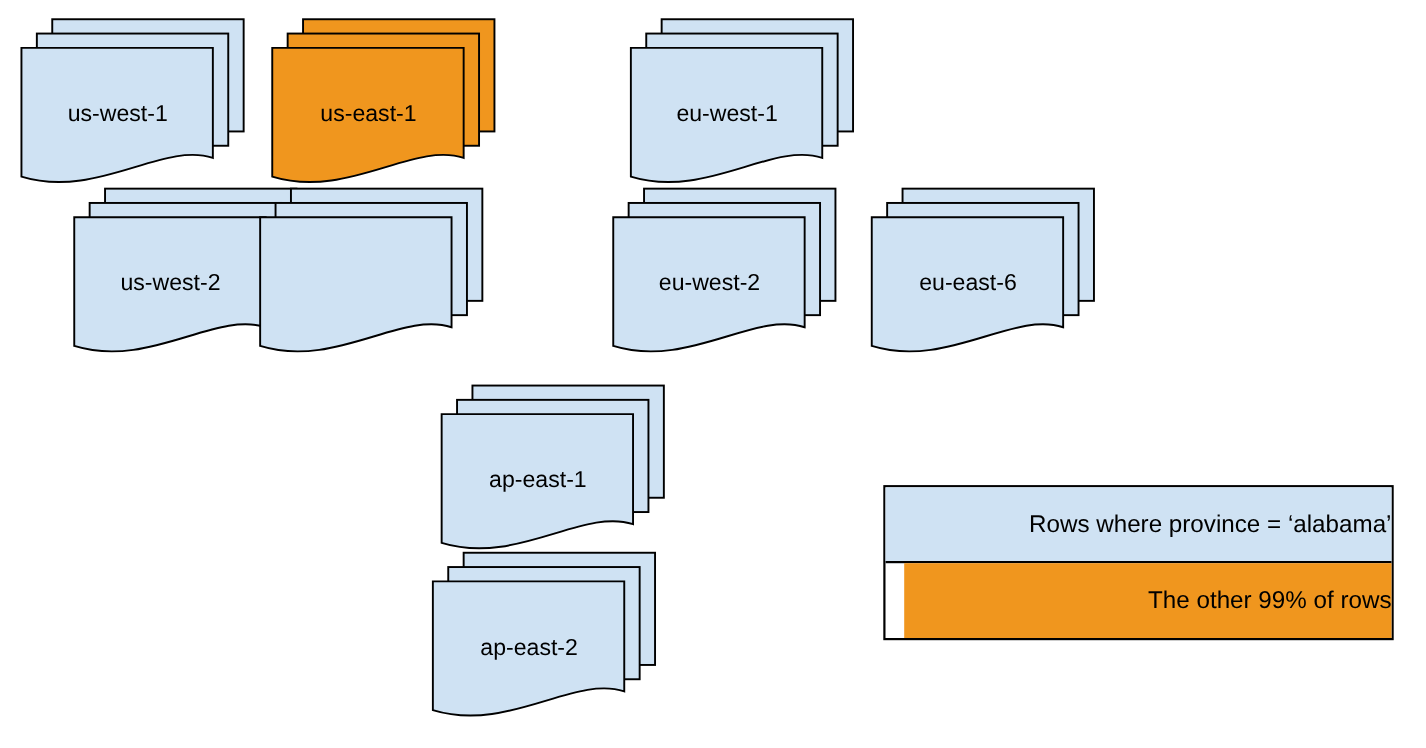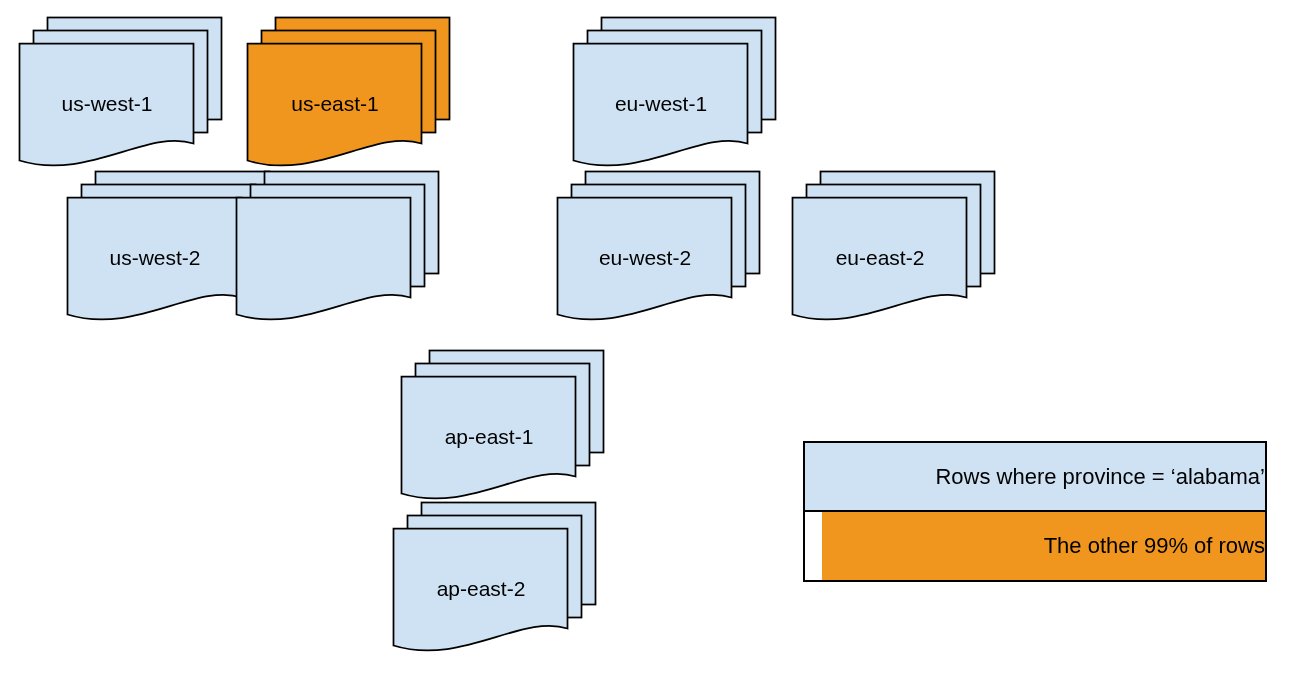--- a/index.html
+++ b/index.html
@@ -125,21 +125,21 @@
     </svg>
     <div class="stack-label">eu-west-2</div>
   </div>
 
   <div class="doc-stack pos-eu-east-2">
     <svg width="205" height="154" viewBox="0 0 205 154">
       <rect class="doc" x="29.5" y="1.5" width="174" height="102"></rect>
       <rect class="doc" x="15.5" y="14.5" width="174" height="102"></rect>
       <path class="doc" d="M 1.5 27.5 L 175.5 27.5 L 175.5 127.5 C 129.5 112.5, 69.5 165.5, 1.5 144.5 Z"></path>
     </svg>
-    <div class="stack-label">eu-east-2</div>
+    <div class="stack-label">eu-east-6</div>
   </div>
 
   <div class="doc-stack pos-ap-east-1">
     <svg width="205" height="154" viewBox="0 0 205 154">
       <rect class="doc" x="29.5" y="1.5" width="174" height="102"></rect>
       <rect class="doc" x="15.5" y="14.5" width="174" height="102"></rect>
       <path class="doc" d="M 1.5 27.5 L 175.5 27.5 L 175.5 127.5 C 129.5 112.5, 69.5 165.5, 1.5 144.5 Z"></path>
     </svg>
     <div class="stack-label">ap-east-1</div>
   </div>

